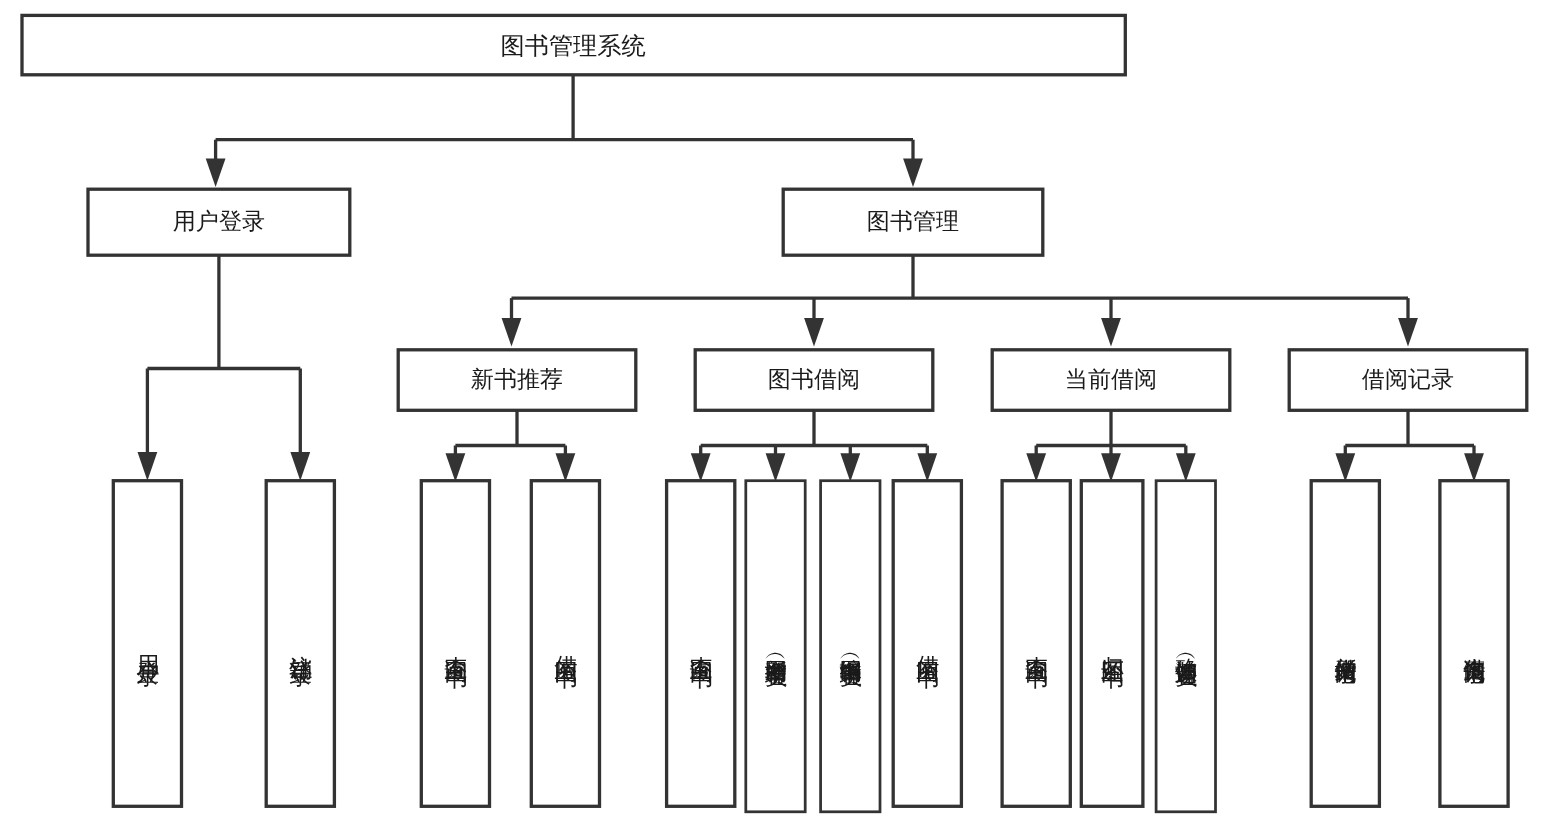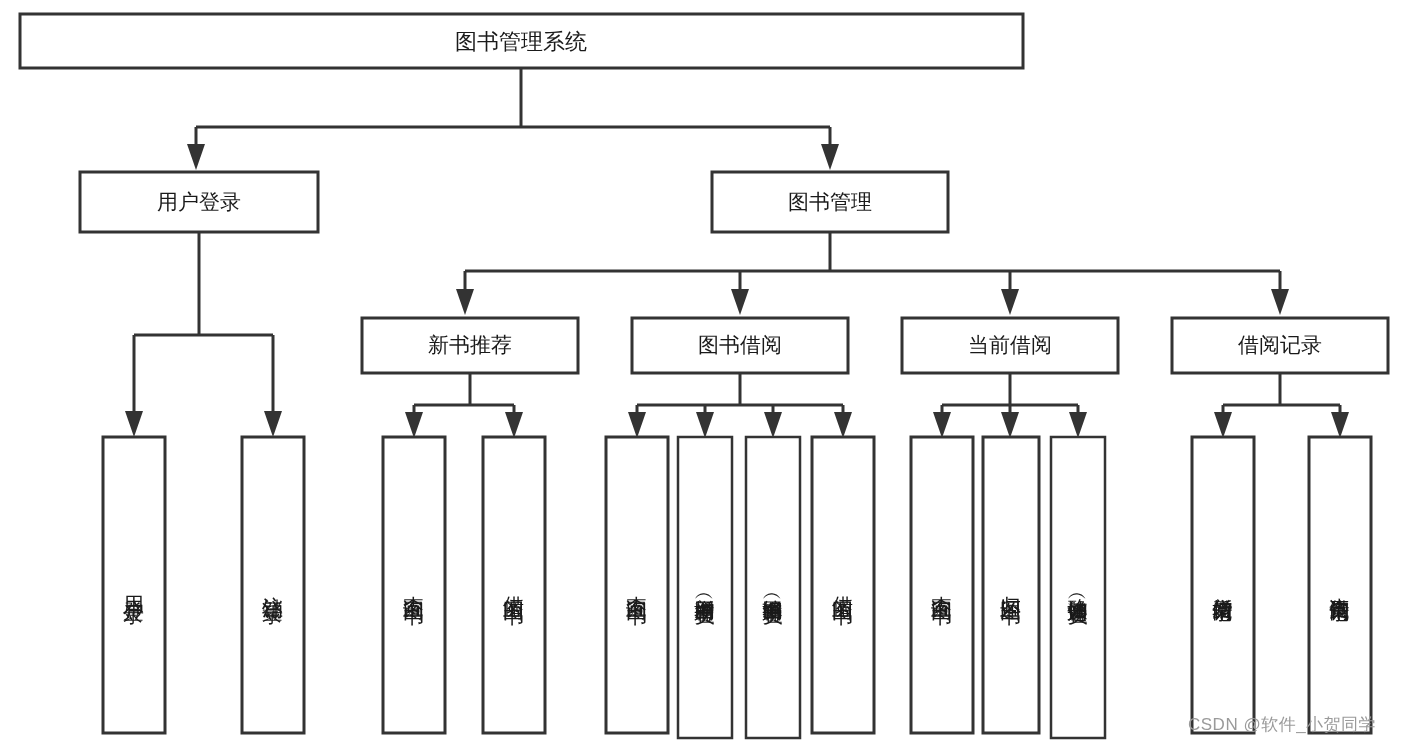--- a/index.html
+++ b/index.html
@@ -281,15 +281,14 @@
   <div class="leaf-label tight" style="left:746px; top:437px; width:54px; height:301px;">编辑图书（管理员）</div>
   <div class="leaf-label" style="left:812px; top:437px; width:62px; height:296px;">借阅图书</div>
 
   <div class="leaf-label" style="left:911px; top:437px; width:62px; height:296px;">查询图书</div>
   <div class="leaf-label" style="left:983px; top:437px; width:56px; height:296px;">归还图书</div>
   <div class="leaf-label tight" style="left:1051px; top:437px; width:54px; height:301px;">确认归还（管理员）</div>
 
   <div class="leaf-label tight" style="left:1192px; top:437px; width:62px; height:296px;">新增借阅记录</div>
   <div class="leaf-label tight" style="left:1309px; top:437px; width:62px; height:296px;">查询借阅记录</div>
 
-  <div class="watermark">CSDN @软件_小贺同学</div>
 
 </div>
 
 </body></html>

